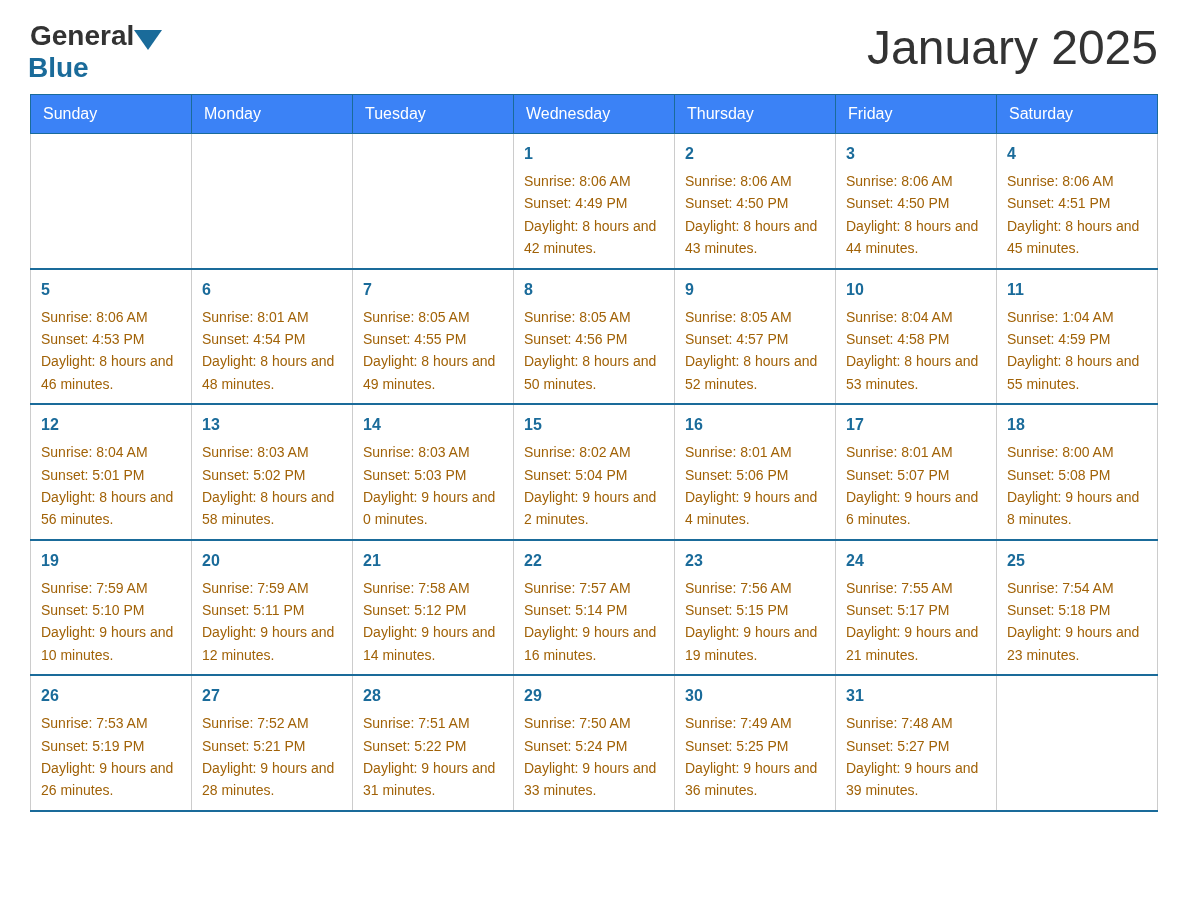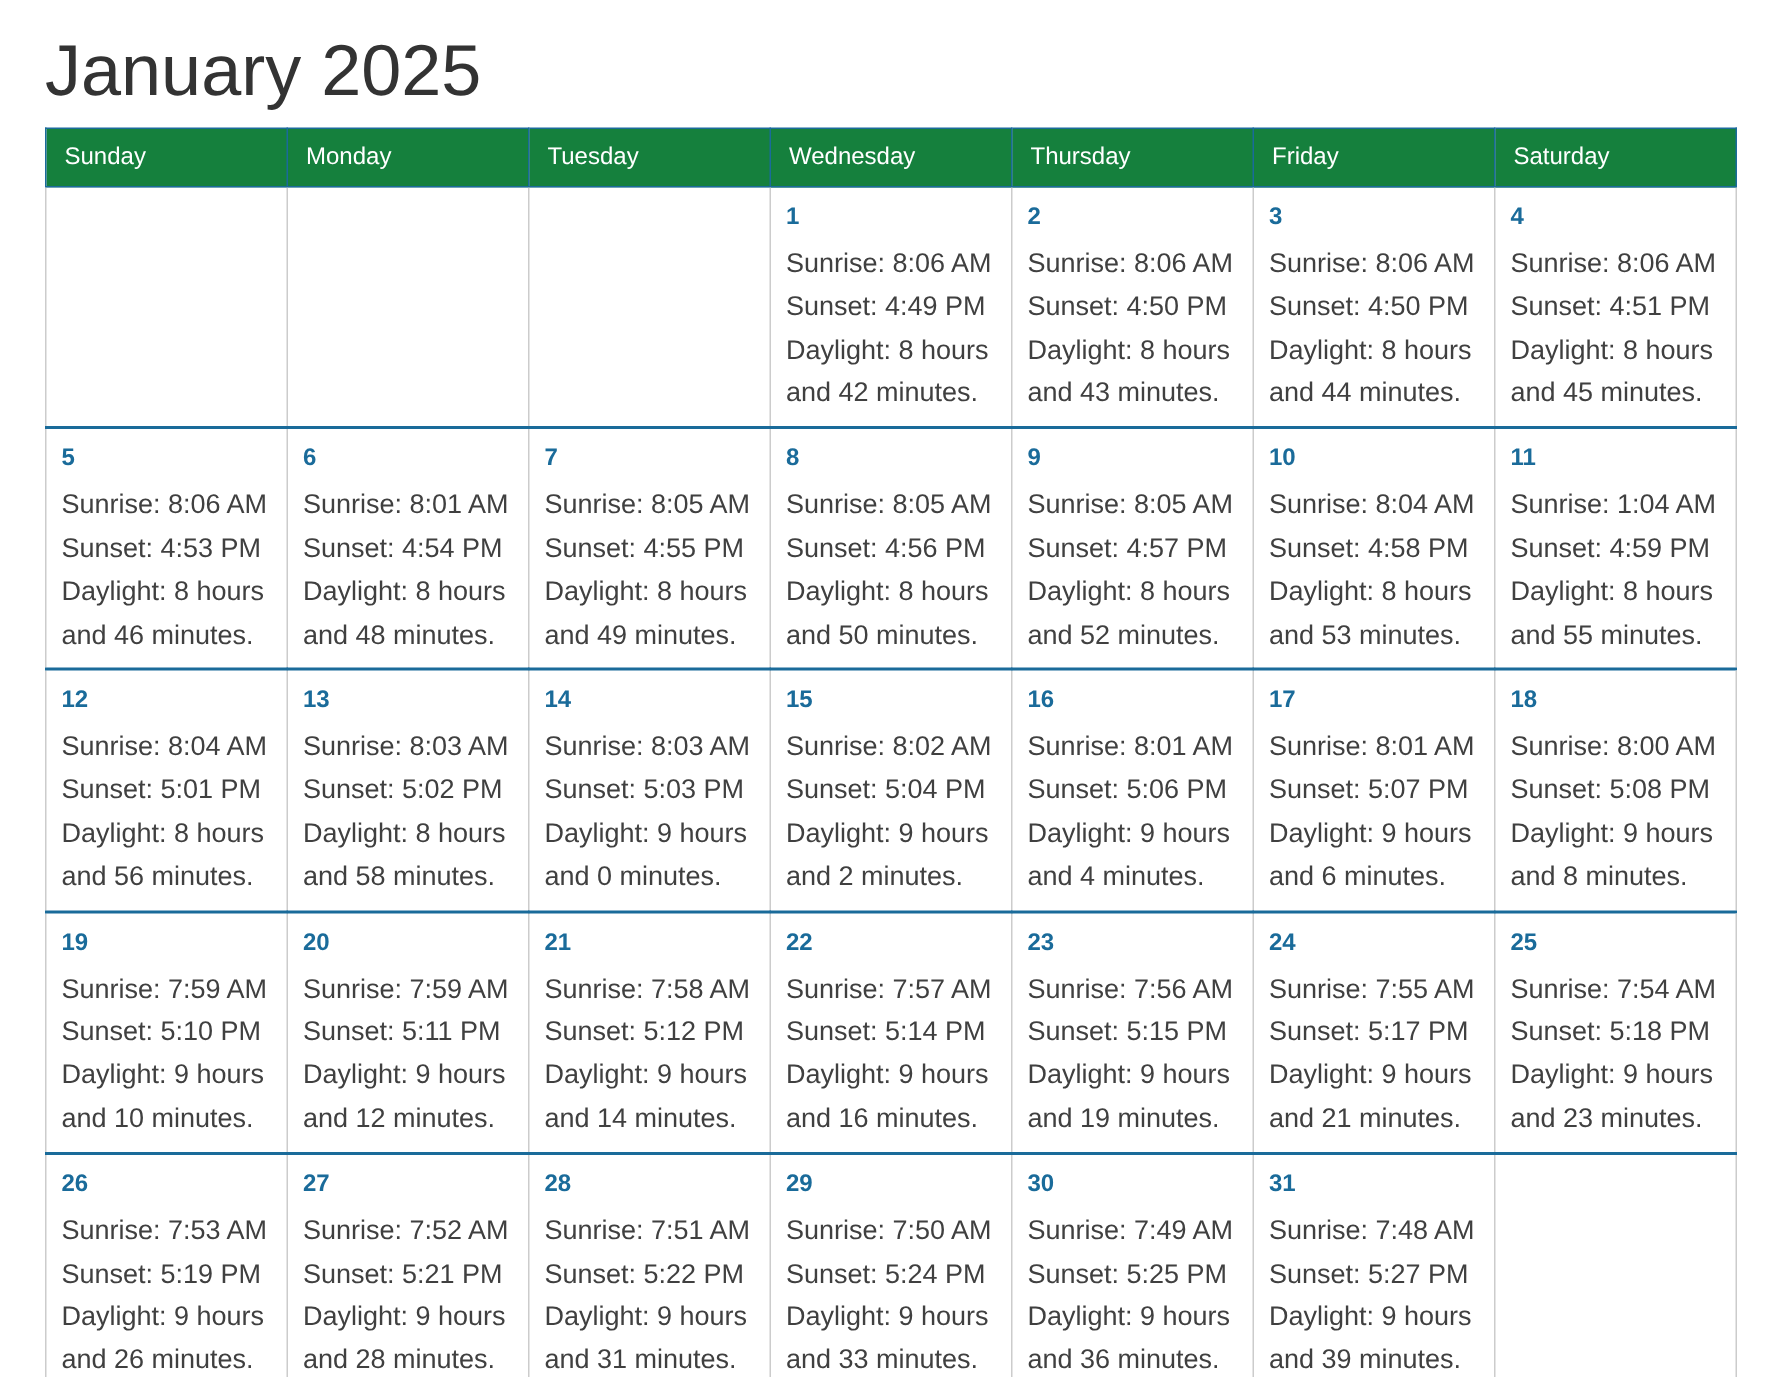--- a/index.html
+++ b/index.html
@@ -62,21 +62,21 @@
     .calendar-subtitle {
       font-size: 22px;
       color: #555;
     }
     table {
       width: 100%;
       border-collapse: collapse;
       margin-top: 10px;
     }
     thead tr {
-      background-color: #15803d;
+      background-color: #3b82f6;
     }
     thead th {
       color: #fff;
       font-size: 16px;
       font-weight: normal;
       padding: 10px 12px;
       text-align: left;
       border: 1px solid #1a6b9a;
     }
     tbody td {
@@ -88,35 +88,44 @@
       line-height: 1.5;
     }
     .day-number {
       font-size: 16px;
       color: #1a6b9a;
       font-weight: bold;
       display: block;
       margin-bottom: 4px;
     }
     .day-info {
-      color: #404040;
-      font-size: 18px;
+      color: #a16207;
+      font-size: 14px;
       line-height: 1.6;
     }
     tbody tr {
       border-bottom: 2px solid #1a6b9a;
     }
     td.empty {
       background: #fff;
     }
   </style>
 </head>
 <body>
 
 <div class="header">
+  <div class="logo">
+    <div class="logo-combined">
+      <div class="logo-top-row">
+        <span class="logo-text-general">General</span>
+        <div class="logo-arrow"></div>
+      </div>
+      <span class="logo-text-blue">Blue</span>
+    </div>
+  </div>
   <div class="title-section">
     <div class="calendar-title">January 2025</div>
   </div>
 </div>
 
 <table>
   <thead>
     <tr>
     <th>Sunday</th>
         <th>Monday</th>

